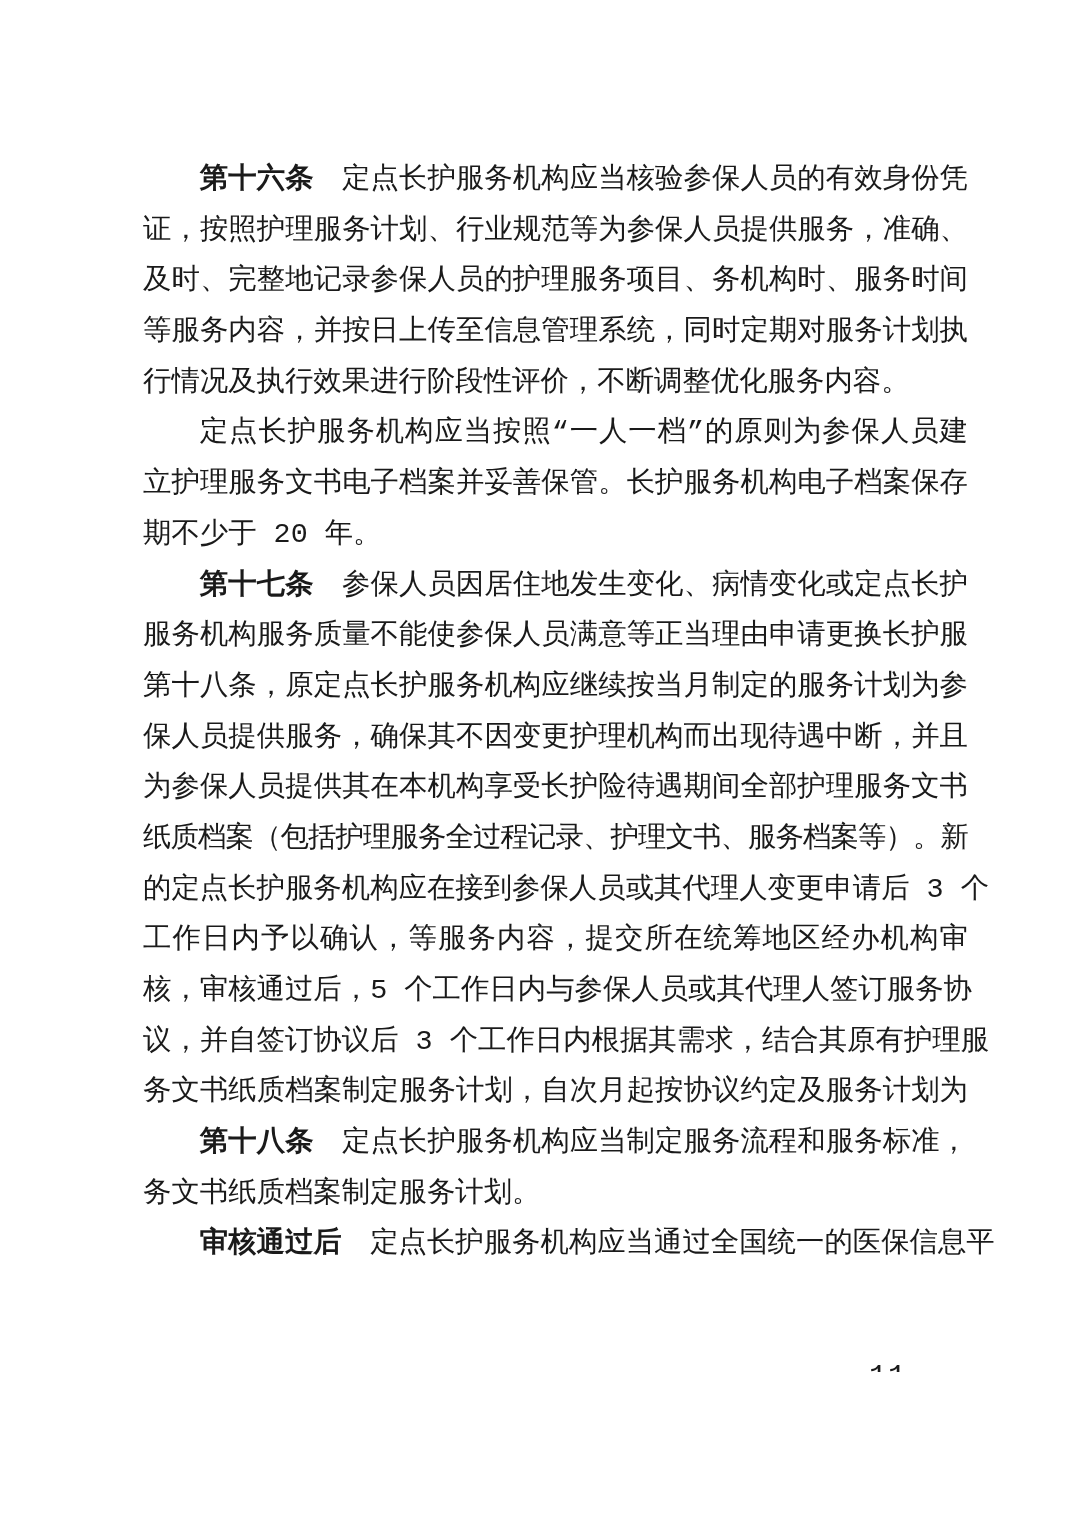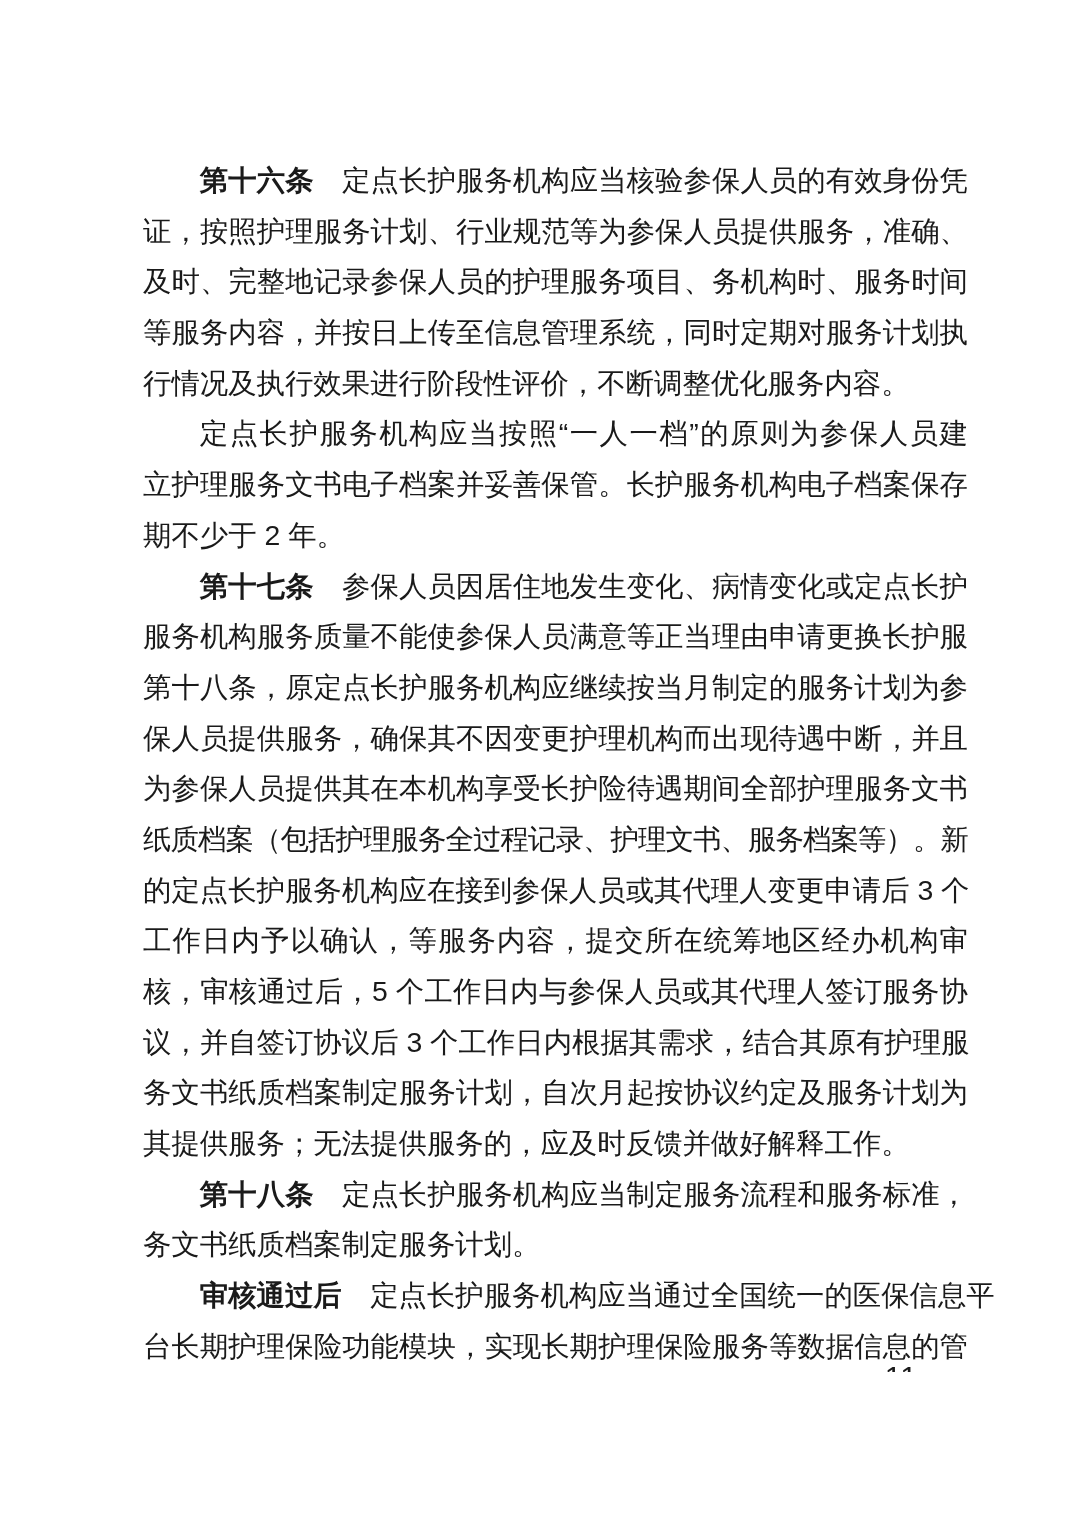--- a/index.html
+++ b/index.html
@@ -2,21 +2,21 @@
 <html lang="zh"><head>
 <meta charset="utf-8">
 <style>
   html, body { margin: 0; padding: 0; background: #ffffff; }
   .page {
     position: relative;
     width: 1074px;
     height: 1372px;
     background: var(--bg, #ffffff);
     color: var(--fg, #1a1a1a);
-    font-family: Liberation Sans, sans-serif;
+    font-family: Liberation Mono, monospace;
     overflow: hidden;
   }
   .doc-body {
     position: absolute;
     left: 143px;
     top: 155px;
     width: 825px;
   }
   .line {
     font-size: 28.4px;
@@ -44,32 +44,30 @@
 
 <div class="page" style="--bg: #ffffff; --fg: #1a1a1a;">
   <div class="doc-body">
       <div class="line first"><span class="lead">第十六条</span>定点长护服务机构应当核验参保人员的有效身份凭</div>
       <div class="line">证，按照护理服务计划、行业规范等为参保人员提供服务，准确、</div>
       <div class="line">及时、完整地记录参保人员的护理服务项目、务机构时、服务时间</div>
       <div class="line">等服务内容，并按日上传至信息管理系统，同时定期对服务计划执</div>
       <div class="line para-end">行情况及执行效果进行阶段性评价，不断调整优化服务内容。</div>
       <div class="line first">定点长护服务机构应当按照“一人一档”的原则为参保人员建</div>
       <div class="line">立护理服务文书电子档案并妥善保管。长护服务机构电子档案保存</div>
-      <div class="line para-end">期不少于 2 年。</div>
+      <div class="line para-end">期不少于 20 年。</div>
       <div class="line first"><span class="lead">第十七条</span>参保人员因居住地发生变化、病情变化或定点长护</div>
       <div class="line">服务机构服务质量不能使参保人员满意等正当理由申请更换长护服</div>
       <div class="line">第十八条，原定点长护服务机构应继续按当月制定的服务计划为参</div>
       <div class="line">保人员提供服务，确保其不因变更护理机构而出现待遇中断，并且</div>
       <div class="line">为参保人员提供其在本机构享受长护险待遇期间全部护理服务文书</div>
       <div class="line" style="letter-spacing: -0.9px;">纸质档案（包括护理服务全过程记录、护理文书、服务档案等）。新</div>
       <div class="line">的定点长护服务机构应在接到参保人员或其代理人变更申请后 3 个</div>
       <div class="line">工作日内予以确认，等服务内容，提交所在统筹地区经办机构审</div>
       <div class="line">核，审核通过后，5 个工作日内与参保人员或其代理人签订服务协</div>
       <div class="line">议，并自签订协议后 3 个工作日内根据其需求，结合其原有护理服</div>
       <div class="line">务文书纸质档案制定服务计划，自次月起按协议约定及服务计划为</div>
-      <div class="line para-end">其提供服务；无法提供服务的，应及时反馈并做好解释工作。</div>
       <div class="line first"><span class="lead">第十八条</span>定点长护服务机构应当制定服务流程和服务标准，</div>
       <div class="line para-end">务文书纸质档案制定服务计划。</div>
       <div class="line first"><span class="lead">审核通过后</span>定点长护服务机构应当通过全国统一的医保信息平</div>
-      <div class="line">台长期护理保险功能模块，实现长期护理保险服务等数据信息的管</div>
     </div>
   <div class="page-number">– 11 –</div>
 </div>
 
 </body></html>

